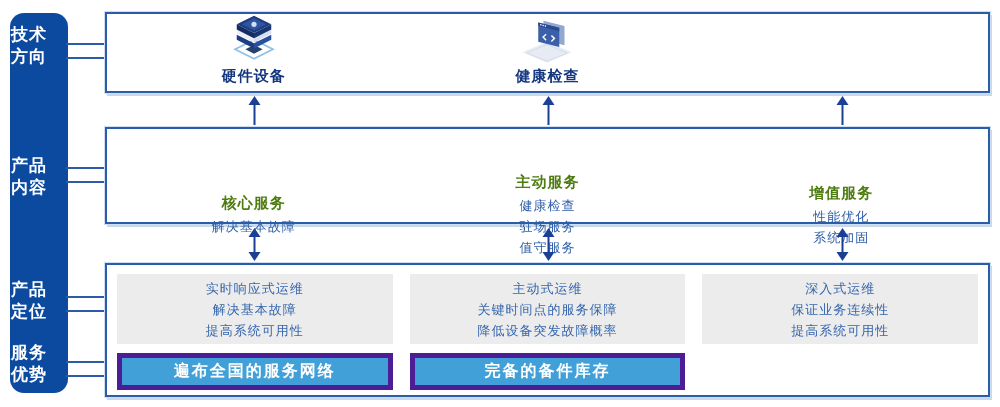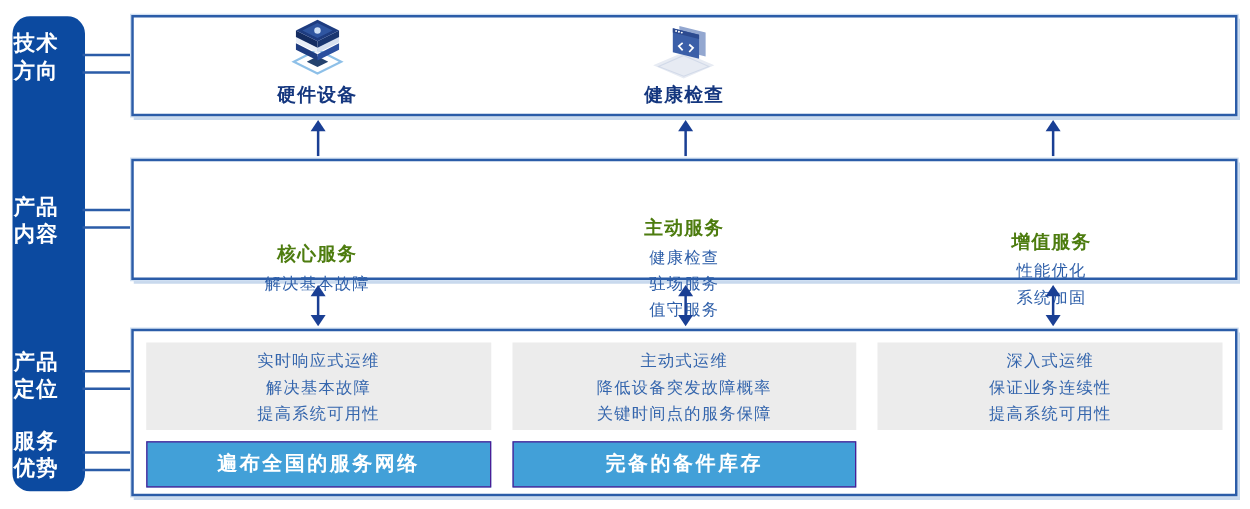--- a/index.html
+++ b/index.html
@@ -50,21 +50,21 @@
     display:grid; grid-template-columns:1fr 1fr 1fr; column-gap:17px;
     position:absolute; left:10px; right:10px; top:9px;
   }
   .bottom-cell { display:flex; flex-direction:column; }
   .gray-panel {
     background:#ececec; height:70px;
     display:flex; flex-direction:column; align-items:center; justify-content:center;
   }
   .gray-line { font-size:13px; color:#3566ad; line-height:21px; letter-spacing:1px; }
   .blue-bar {
-    margin-top:9px; height:37px; background:#42a0d8; border:1px solid #4c1d95;
+    margin-top:9px; height:37px; background:#42a0d8; border:5px solid #4c1d95;
     display:flex; align-items:center; justify-content:center;
     color:#ffffff; font-size:16px; font-weight:bold; letter-spacing:2px;
   }
   
   .arrow { position:absolute; }
 </style>
 </head>
 <body>
 
 <div class="canvas">
@@ -201,22 +201,22 @@
           <div class="gray-line">实时响应式运维</div>
           <div class="gray-line">解决基本故障</div>
           <div class="gray-line">提高系统可用性</div>
         </div>
         <div class="blue-bar">遍布全国的服务网络</div>
       </div>
 
       <div class="bottom-cell">
         <div class="gray-panel">
           <div class="gray-line">主动式运维</div>
+          <div class="gray-line">关键时间点的服务保障</div>
           <div class="gray-line">降低设备突发故障概率</div>
-          <div class="gray-line">关键时间点的服务保障</div>
         </div>
         <div class="blue-bar">完备的备件库存</div>
       </div>
 
       <div class="bottom-cell">
         <div class="gray-panel">
           <div class="gray-line">深入式运维</div>
           <div class="gray-line">保证业务连续性</div>
           <div class="gray-line">提高系统可用性</div>
         </div>

